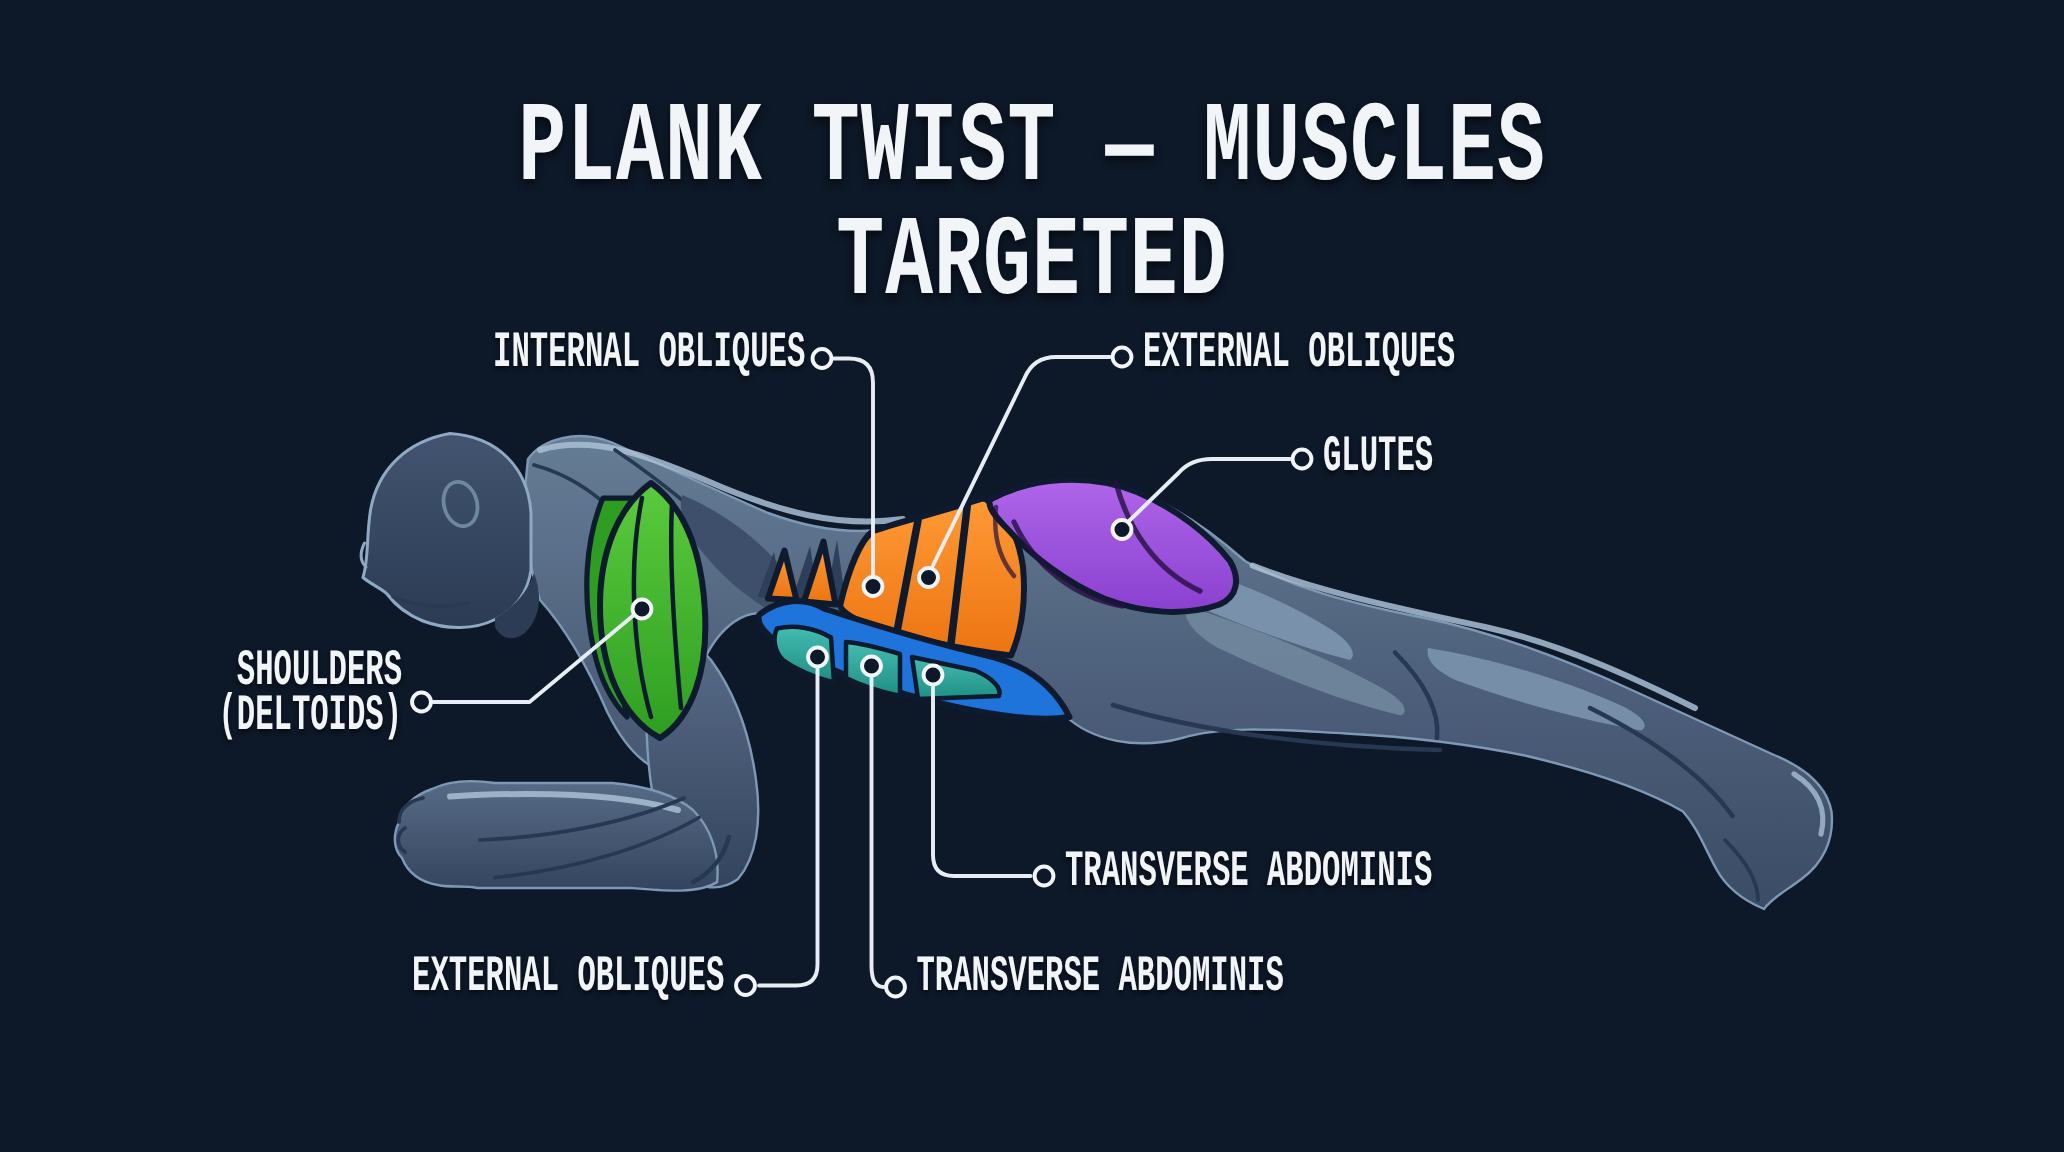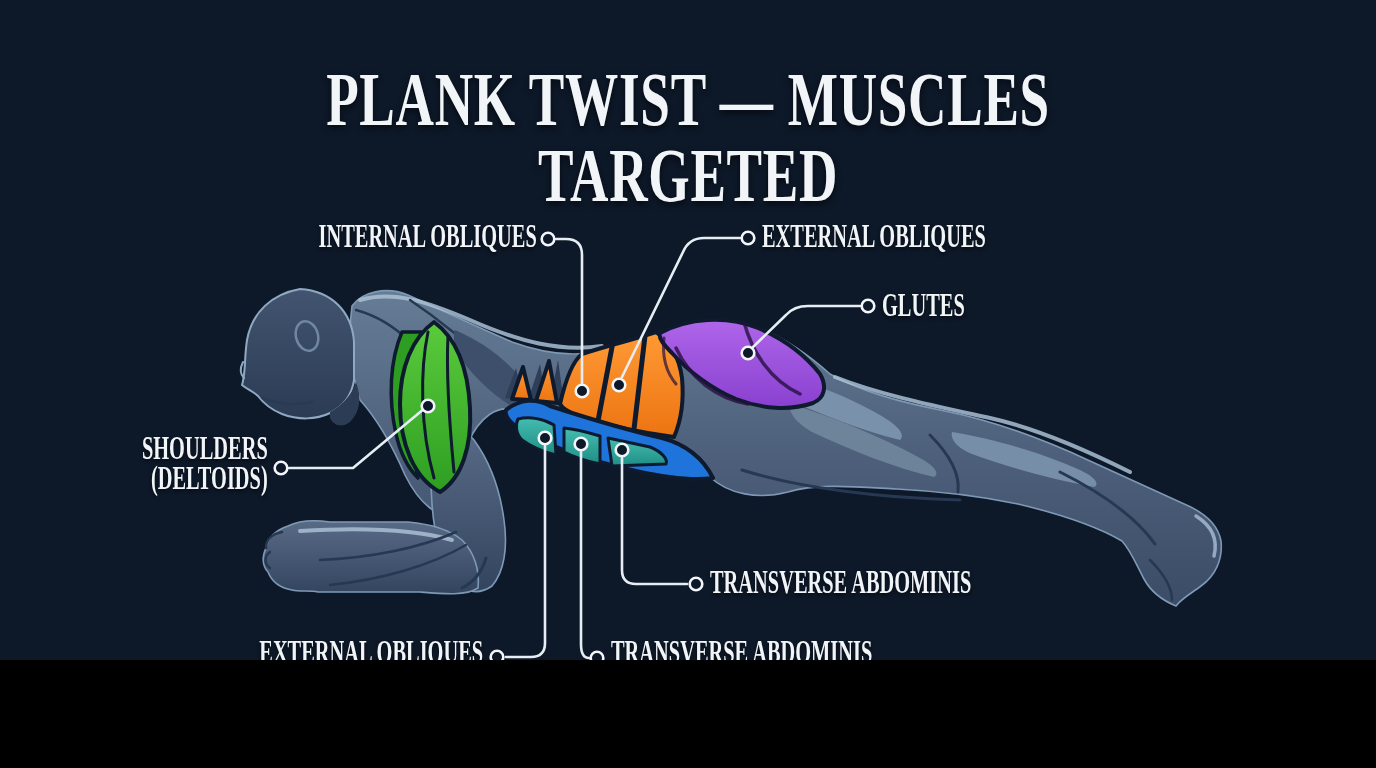--- a/index.html
+++ b/index.html
@@ -2,22 +2,22 @@
 <html style="--background: #0d1828; --text: #f2f5f8; --leader-line: #e6edf4; --body: #4a5c77; --body-highlight: #9fb4c9; --outline-dark: #0e1b2e; --deltoid-green: #3cba2d; --obliques-orange: #f6821f; --abdominis-teal: #2ba49a; --band-blue: #1f74dc; --glutes-purple: #9c51df;"><head>
 <meta charset="utf-8">
 <style>
   :root{
     --background:#0d1828; --text:#f2f5f8; --leader-line:#e6edf4;
     --body:#4a5c77; --body-highlight:#9fb4c9; --outline-dark:#0e1b2e;
     --deltoid-green:#3cba2d; --obliques-orange:#f6821f; --abdominis-teal:#2ba49a;
     --band-blue:#1f74dc; --glutes-purple:#9c51df;
   }
   html,body{margin:0;padding:0;background:#000;}
-  .stage{position:relative;width:1376px;height:660px;overflow:hidden;
-    background:var(--background);font-family:Liberation Serif, serif;}
+  .stage{position:relative;width:1376px;height:768px;overflow:hidden;
+    background:var(--background);font-family:Liberation Mono, monospace;}
   .stage svg{position:absolute;left:0;top:0;}
   .lbl{position:absolute;font-weight:bold;font-size:34px;line-height:34px;
     color:var(--text);white-space:nowrap;
     text-shadow:0 2px 5px rgba(0,0,0,.55);}
   .lbl.anchor-left{transform:scaleX(.60);transform-origin:0 50%;}
   .lbl.anchor-right{transform:scaleX(.60);transform-origin:100% 50%;text-align:right;}
   .lbl.two-line{line-height:30px;}
   .title{position:absolute;left:0;right:0;top:61px;text-align:center;
     font-size:76px;line-height:76px;font-weight:bold;color:var(--text);
     transform:scaleX(.70);transform-origin:50% 50%;letter-spacing:1px;

